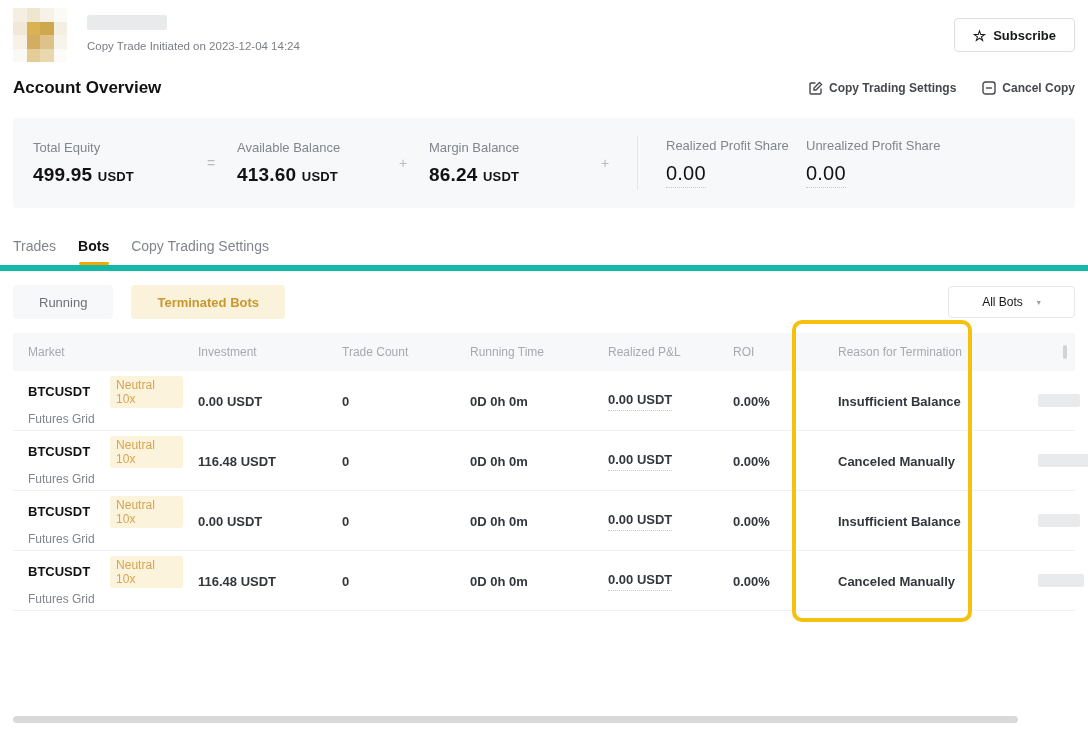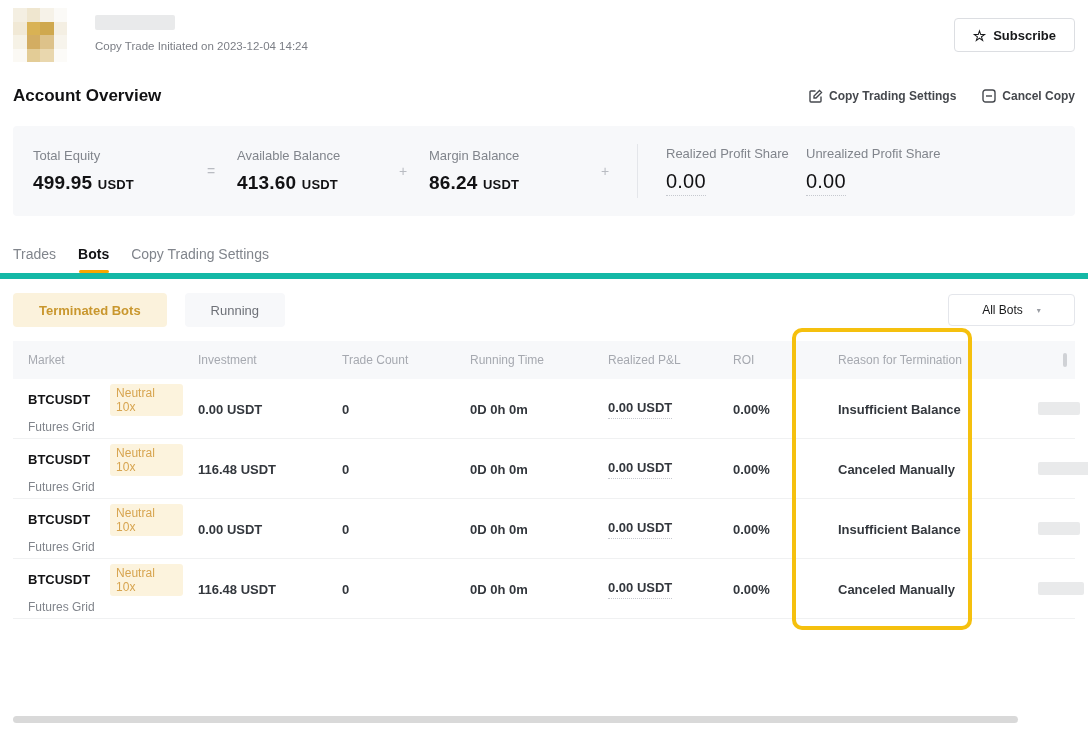--- a/index.html
+++ b/index.html
@@ -7,32 +7,32 @@
     --badge-bg:#fcf3dd; --badge-text:#d7a44f; --panel-bg:#f7f8fa;
     --text1:#121214; --text2:#81858c; --text3:#a6a9b0;
   }
   *{box-sizing:border-box;margin:0;padding:0}
   html,body{width:1088px;height:733px;overflow:hidden}
   body{font-family:"Liberation Sans",sans-serif;background:#fff;color:var(--text1)}
   .page{position:relative;width:1088px;height:733px}
 
   
   .top-row{display:flex;justify-content:space-between;align-items:flex-start;padding:8px 13px 0}
-  .trader{display:flex;gap:28px}
+  .trader{display:flex;gap:20px}
   .avatar{display:grid;grid-template-columns:repeat(4,1fr);grid-template-rows:repeat(4,1fr);width:54px;height:54px;overflow:hidden}
   .avatar i{display:block}
   .trader-meta{padding-top:7px}
   .redact-name{width:80px;height:15px;background:#e9eaeb;border-radius:2px}
   .initiated{margin-top:10px;font-size:11.5px;color:#7b7e85}
   .subscribe-btn{margin-top:10px;display:flex;align-items:center;gap:7px;height:34px;padding:0 18px;
     background:#fff;border:1px solid #dcdee2;border-radius:4px;font-size:13px;font-weight:bold;color:#17181a;cursor:pointer}
   .subscribe-btn .star{font-size:15px;line-height:1}
 
   
-  .section-row{display:flex;justify-content:space-between;padding:0 13px;margin-top:24px}
+  .section-row{display:flex;justify-content:space-between;padding:0 13px;margin-top:16px}
   .section-title{font-size:17px;font-weight:bold}
   .section-links{display:flex;align-items:center;gap:26px}
   .link-btn{display:flex;align-items:center;gap:6px;font-size:12px;font-weight:bold;color:#45484d;cursor:pointer}
   .link-btn svg{display:block}
 
   
   .stats{display:flex;align-items:center;margin:20px 13px 0;padding:18px 0 18px 20px;background:var(--panel-bg);border-radius:4px}
   .stat{flex:none}
   .stat .lbl{font-size:13px;color:var(--text2)}
   .stat .val{margin-top:9px;font-size:19px;font-weight:bold;letter-spacing:.2px}
@@ -173,22 +173,22 @@
   </div>
 
   <div class="tabs">
     <div class="tab">Trades</div>
     <div class="tab active">Bots</div>
     <div class="tab">Copy Trading Settings</div>
   </div>
 
   <div class="filter-row">
     <div class="pills">
+      <div class="pill inactive">Running</div>
       <div class="pill active">Terminated Bots</div>
-      <div class="pill inactive">Running</div>
     </div>
     <div class="dropdown">
       <span>All Bots</span>
       <span class="caret">▾</span>
     </div>
   </div>
 
   <div class="table-wrap">
     <div class="tgrid thead">
       <div class="cell">Market</div>

